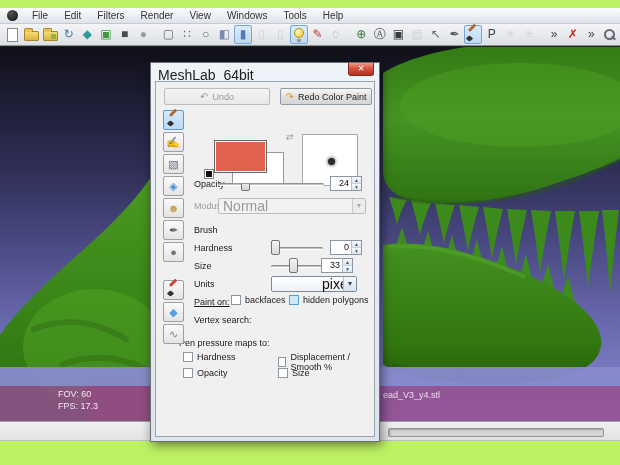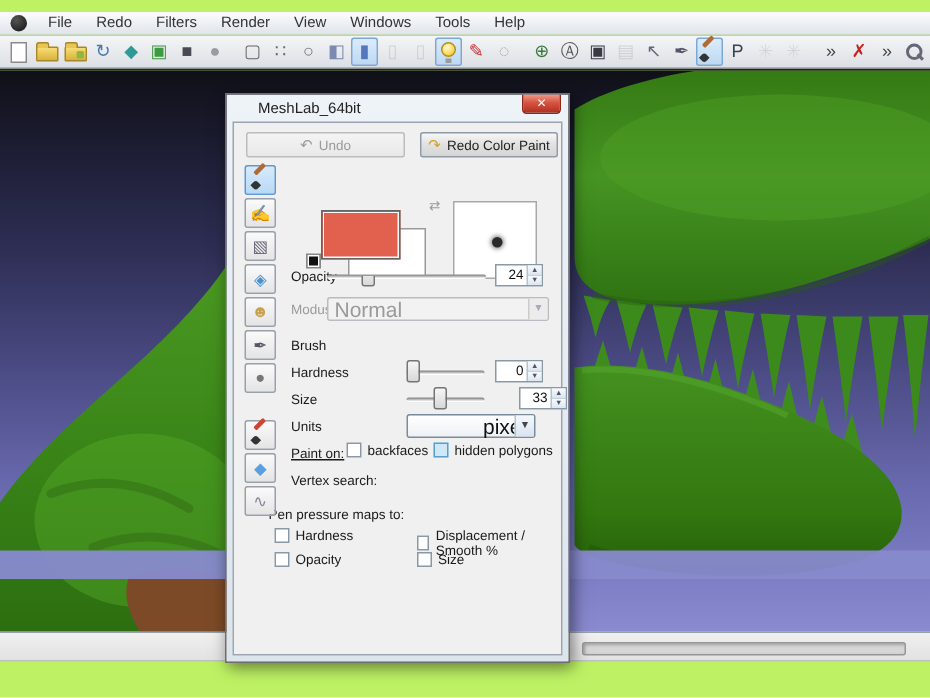--- a/index.html
+++ b/index.html
@@ -67,21 +67,21 @@
     background:linear-gradient(#f0f0f0,#e2e2e2); border-top:1px solid #9aa0a8; border-bottom:1px solid #c0c0c0; }
   #status-panel { position:absolute; left:388px; top:6px; width:216px; height:9px;
     background:#d6d6d6; border:1px solid #969696; border-radius:2px;
     box-shadow:inset 1px 1px 2px rgba(0,0,0,.25); }
 
   
   #dialog { position:absolute; left:150px; top:62px; width:230px; height:380px;
     background:linear-gradient(#eef3f8,#dce4ec); border:1px solid #6e6e6e;
     box-shadow:2px 3px 10px rgba(0,0,0,.5); font-size:9px; color:#1a1a1a; }
   #dlg-titlebar { position:absolute; left:1px; right:1px; top:0; height:17px; }
-  #dlg-title { position:absolute; left:20px; top:4px; font-size:10px; color:#222; }
+  #dlg-title { position:absolute; left:6px; top:4px; font-size:14px; color:#222; }
   #dlg-close { position:absolute; right:4px; top:0; width:26px; height:13px;
     background:linear-gradient(#f09a8a,#d85341 45%,#b03020); border:1px solid #8a2a1a; border-top:none;
     border-radius:0 0 3px 3px; color:#fff; font-size:8px; line-height:12px; text-align:center; }
   #dlg-body { position:absolute; left:4px; right:4px; top:18px; bottom:4px;
     background:#f0f0f0; border:1px solid #9aa5b1; }
 
   .win-btn { position:absolute; height:17px; display:flex; align-items:center; justify-content:center;
     gap:4px; background:linear-gradient(#f7f7f7,#e2e2e2 45%,#d5d5d5); border:1px solid #8e9aa5;
     border-radius:2px; font-size:9px; color:#222; }
   .win-btn.disabled { background:linear-gradient(#f4f4f4,#e9e9e9); border-color:#bcbcbc; color:#9a9a9a; }
@@ -144,21 +144,21 @@
 </style>
 </head>
 <body>
 
 <div id="app">
 
   <div id="menubar">
     <div id="applogo"></div>
 
   <span class="menu-item">File</span>
-      <span class="menu-item">Redo</span>
+      <span class="menu-item">Edit</span>
       <span class="menu-item">Filters</span>
       <span class="menu-item">Render</span>
       <span class="menu-item">View</span>
       <span class="menu-item">Windows</span>
       <span class="menu-item">Tools</span>
       <span class="menu-item">Help</span>
     </div>
 
   <div id="toolbar">
       <div class="tbtn">
@@ -256,20 +256,25 @@
            M494,231 Q498,212 502,199 Q506,216 510,234
            M518,239 Q522,221 526,207 Q530,224 534,242
            M540,247 Q544,229 548,217 Q552,233 556,250
            M560,256 Q564,240 568,229 Q572,244 576,259"></path>
       <path fill="url(#gD)" d="M383,198 C425,192 478,206 528,228 C568,246 598,268 601,292 C603,314 584,326 552,332 C505,341 448,337 412,329 C396,325 385,321 383,316 Z"></path>
       <path fill="none" stroke="#58a830" stroke-width="4" opacity=".5" d="M388,200 C430,196 480,210 525,230"></path>
       <path fill="none" stroke="#1e4f08" stroke-width="8" opacity=".38" d="M392,320 C440,334 520,336 572,324"></path>
     </svg>
 
     <div id="band-lavender"></div>
+    <div id="band-magenta">
+      <span id="fov-text">FOV: 60</span>
+      <span id="fps-text">FPS:  17.3</span>
+      <span id="mesh-text">ead_V3_y4.stl</span>
+    </div>
   </div>
 
   <div id="statusbar">
     <div id="status-panel"></div>
   </div>
 
   <div id="dialog">
     <div id="dlg-titlebar">
       <span id="dlg-title">MeshLab_64bit</span>
       <div id="dlg-close">✕</div>
@@ -327,21 +332,21 @@
             <div>▲</div>
             <div>▼</div>
           </div>
       </div>
 
       <div class="dlg-label" style="left:38px; top:179px;">Size</div>
       <div class="slider" style="left:115px; top:176px; width:52px;">
         <div class="track"></div>
           <div class="thumb" style="left:35%;"></div>
       </div>
-      <div class="spin" style="left:190px; top:176px;">
+      <div class="spin" style="left:165px; top:176px;">
         <div class="sval">33</div>
         <div class="sbtns">
             <div>▲</div>
             <div>▼</div>
           </div>
       </div>
 
       <div class="dlg-label" style="left:38px; top:197px;">Units</div>
       <div class="combo" style="left:115px; top:194px; width:86px;padding-left:46px;">
         <span class="cval">pixel</span>

